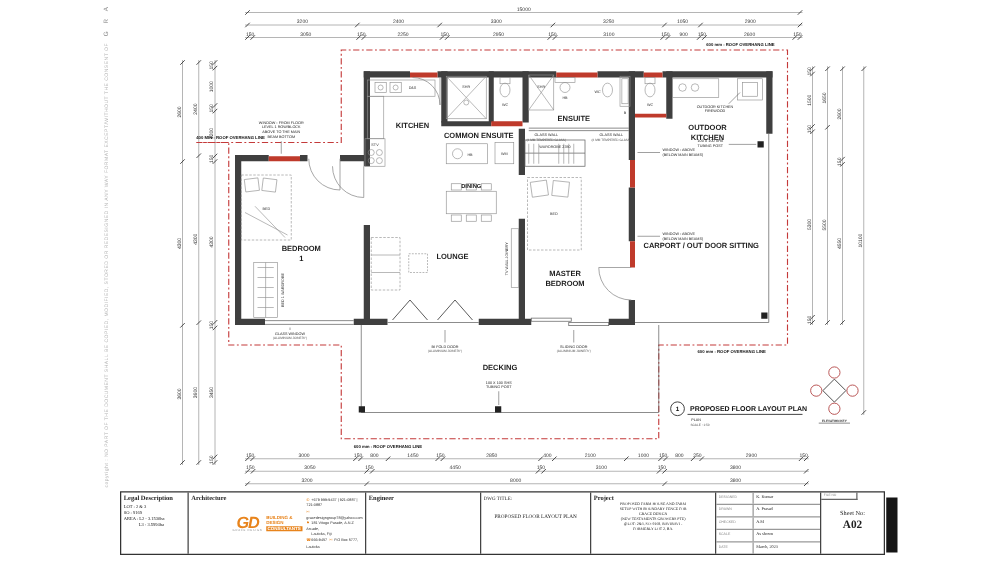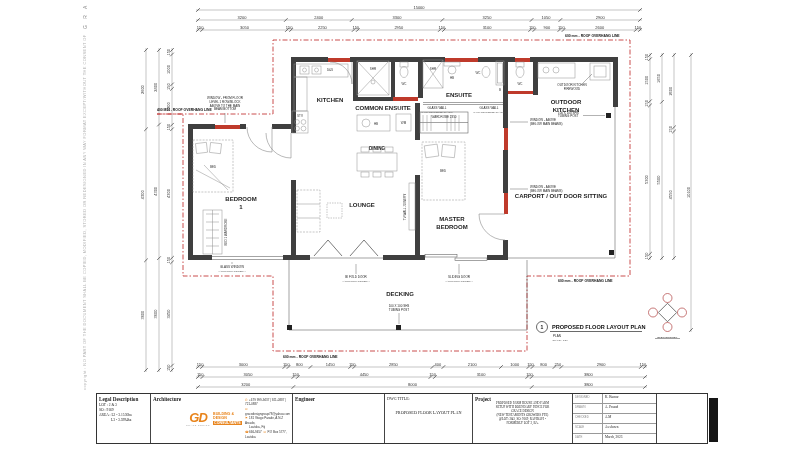--- a/index.html
+++ b/index.html
@@ -603,18 +603,23 @@
     <div class="frow">
       <div class="flabel">SCALE</div>
       <div class="fvalue">As shown</div>
     </div>
     <div class="frow">
       <div class="flabel">DATE</div>
       <div class="fvalue">March, 2023</div>
     </div>
   </div>
 
+  <div class="tb-cell sheet">
+    <div class="fileno">FILE NO</div>
+    <div class="sheetno-l">Sheet No:</div>
+    <div class="sheetno-v">A02</div>
+  </div>
 </div>
 
 <div class="endbar"></div>
 
 
 
 
 </body></html>

